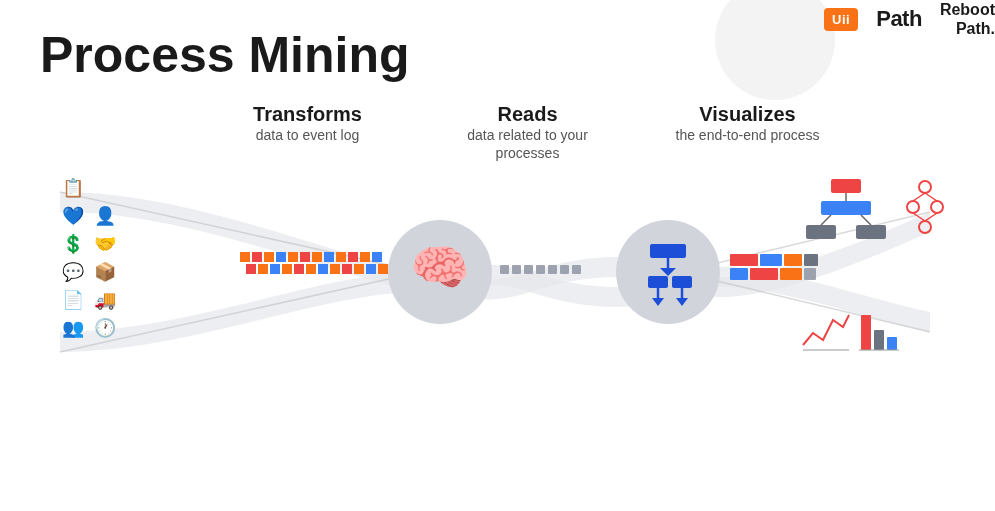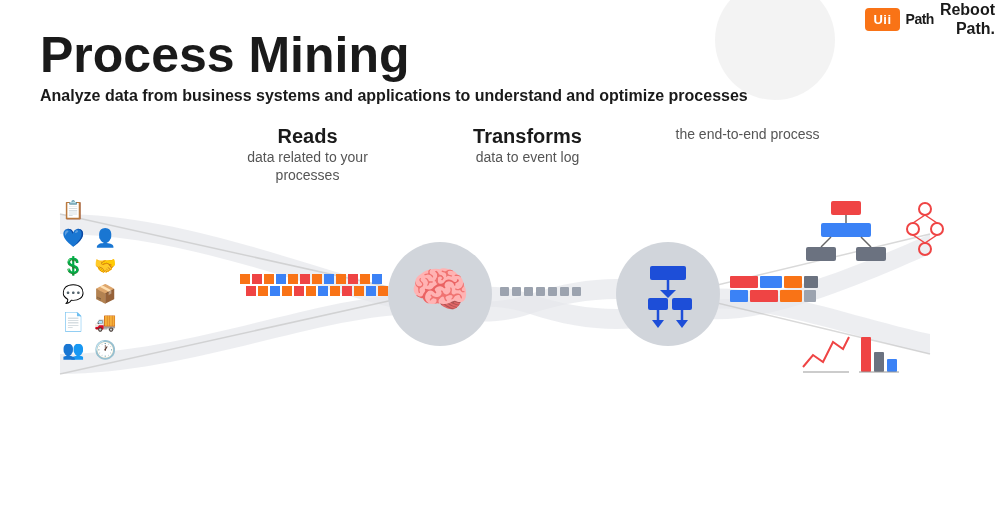--- a/index.html
+++ b/index.html
@@ -46,35 +46,35 @@
       top: 0;
       right: 0;
       display: flex;
       flex-direction: column;
       align-items: flex-end;
     }
 
     .logo-box {
       display: flex;
       align-items: center;
-      gap: 6px;
+      gap: 18px;
     }
 
     .uipath-badge {
       background: #f97316;
       color: #fff;
       font-size: 13px;
       font-weight: 900;
       padding: 4px 8px;
       border-radius: 4px;
       letter-spacing: 0.5px;
     }
 
     .uipath-text {
-      font-size: 14px;
+      font-size: 22px;
       font-weight: 900;
       color: #1a1a1a;
       letter-spacing: -0.5px;
     }
 
     .reboot-text {
       font-size: 16px;
       font-weight: 700;
       color: #1a1a1a;
       text-align: right;
@@ -150,35 +150,35 @@
       <span class="uipath-text">Path</span>
       <div style="display:flex;flex-direction:column;line-height:1.1;">
         <span class="reboot-text">Reboot</span>
         <span class="reboot-text">Path.</span>
       </div>
     </div>
   </div>
 
   <div class="header">
     <h1 class="title">Process Mining</h1>
-    <p class="subtitle">Analyze data from business systems and applications to understand and optimize processes</p>
   </div>
 
   <div class="diagram-area">
 
     <div class="labels-row">
+      <div class="label-block">
+        <span class="label-title">Transforms</span>
+        <span class="label-sub">data to event log</span>
+      </div>
       <div class="label-block">
         <span class="label-title">Reads</span>
         <span class="label-sub">data related to your<br>processes</span>
       </div>
       <div class="label-block">
-        <span class="label-title">Transforms</span>
-        <span class="label-sub">data to event log</span>
-      </div>
-      <div class="label-block">
+        <span class="label-title">Visualizes</span>
         <span class="label-sub">the end-to-end process</span>
       </div>
     </div>
 
     <div class="flow-container">
       <svg viewBox="0 0 915 200" width="915" height="200" style="position:absolute;top:0;left:0;">
 
         <path d="M 20,20 C 150,20 280,80 380,100 C 430,110 460,110 490,100 C 550,80 610,80 640,100 C 700,120 800,80 890,40 L 890,60 C 800,100 700,140 640,120 C 610,100 550,100 490,120 C 460,130 430,130 380,120 C 280,100 150,40 20,40 Z" fill="#e5e7eb" opacity="0.7"></path>
 
         <path d="M 20,160 C 150,160 280,100 380,100 C 430,90 460,90 490,100 C 550,120 610,120 640,100 C 700,80 800,120 890,140 L 890,160 C 800,140 700,100 640,120 C 610,140 550,140 490,120 C 460,110 430,110 380,120 C 280,120 150,180 20,180 Z" fill="#e5e7eb" opacity="0.7"></path>

